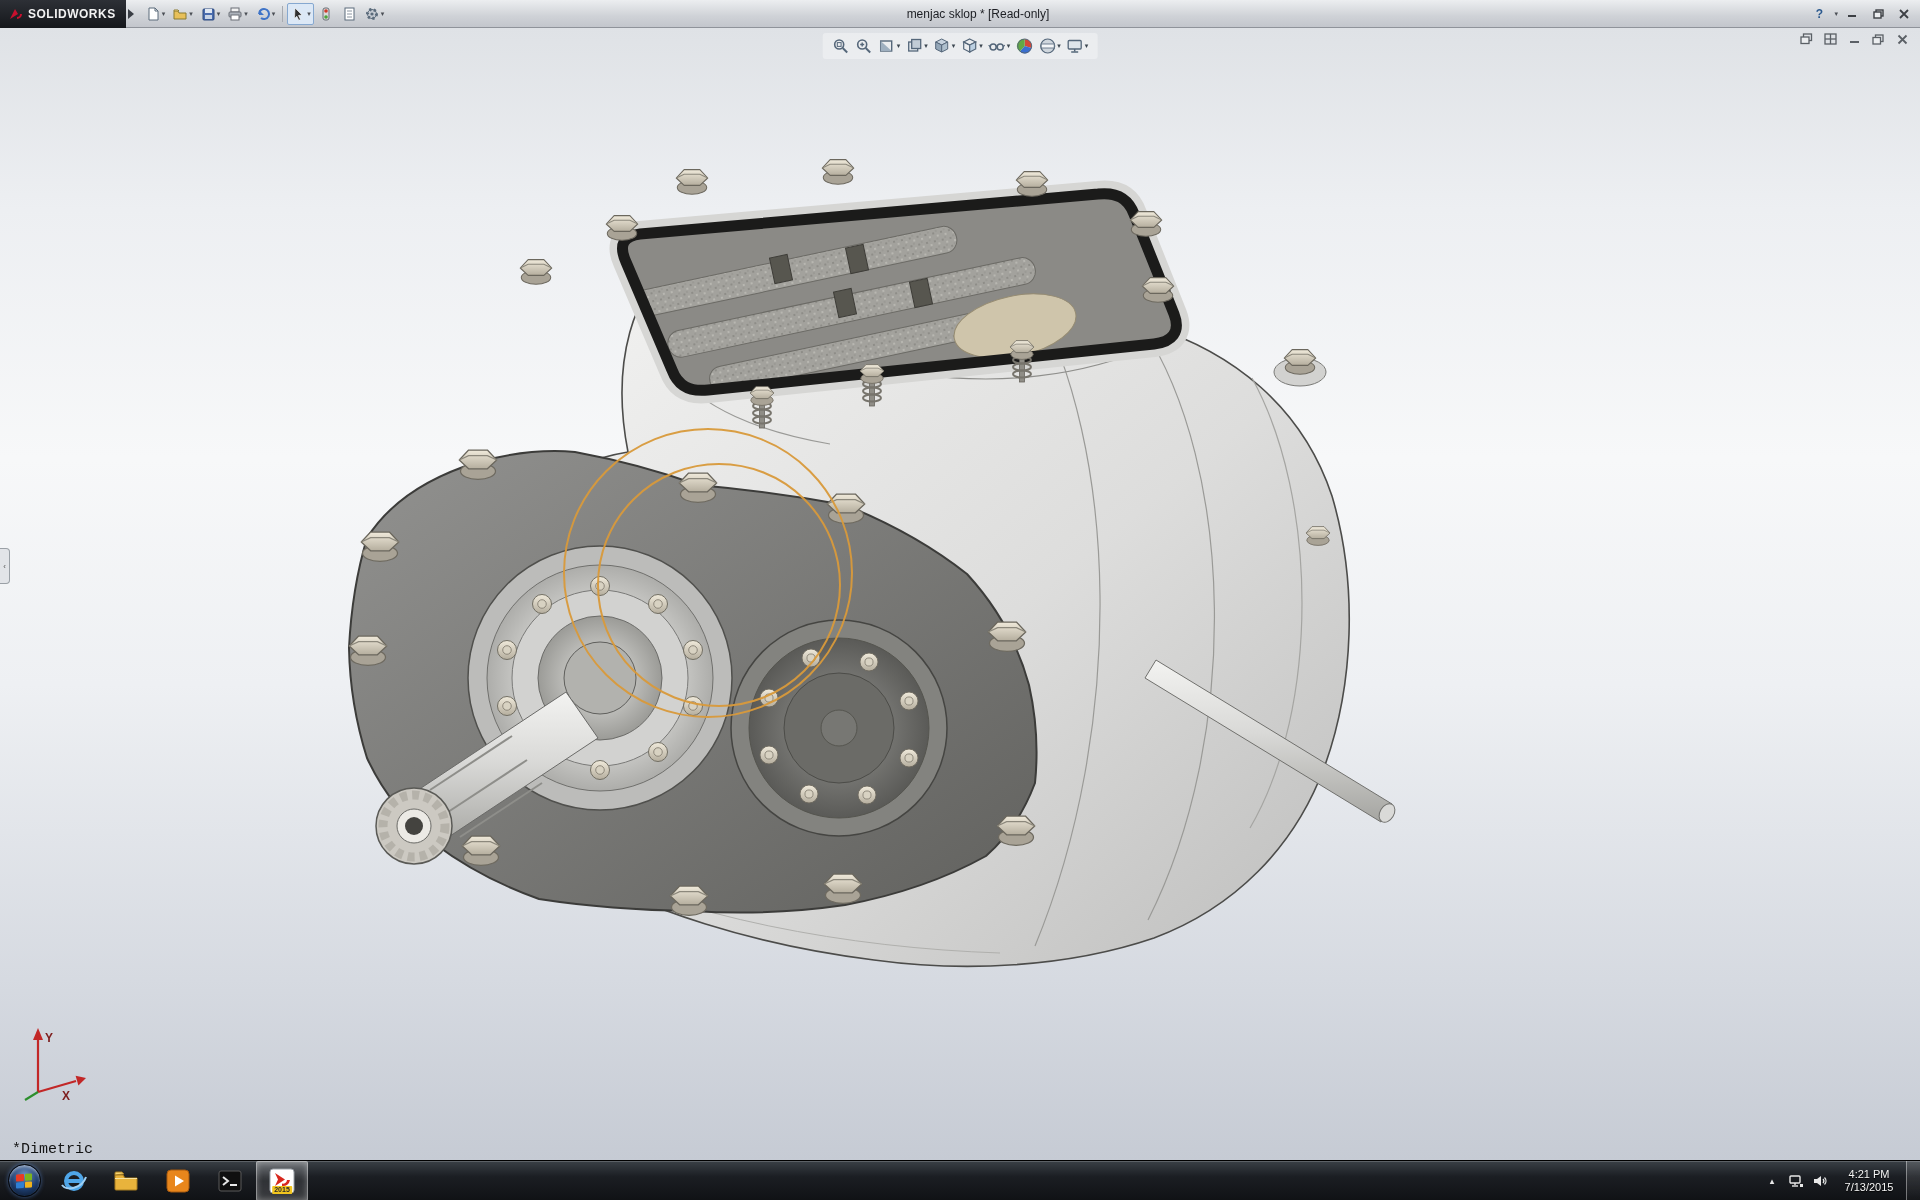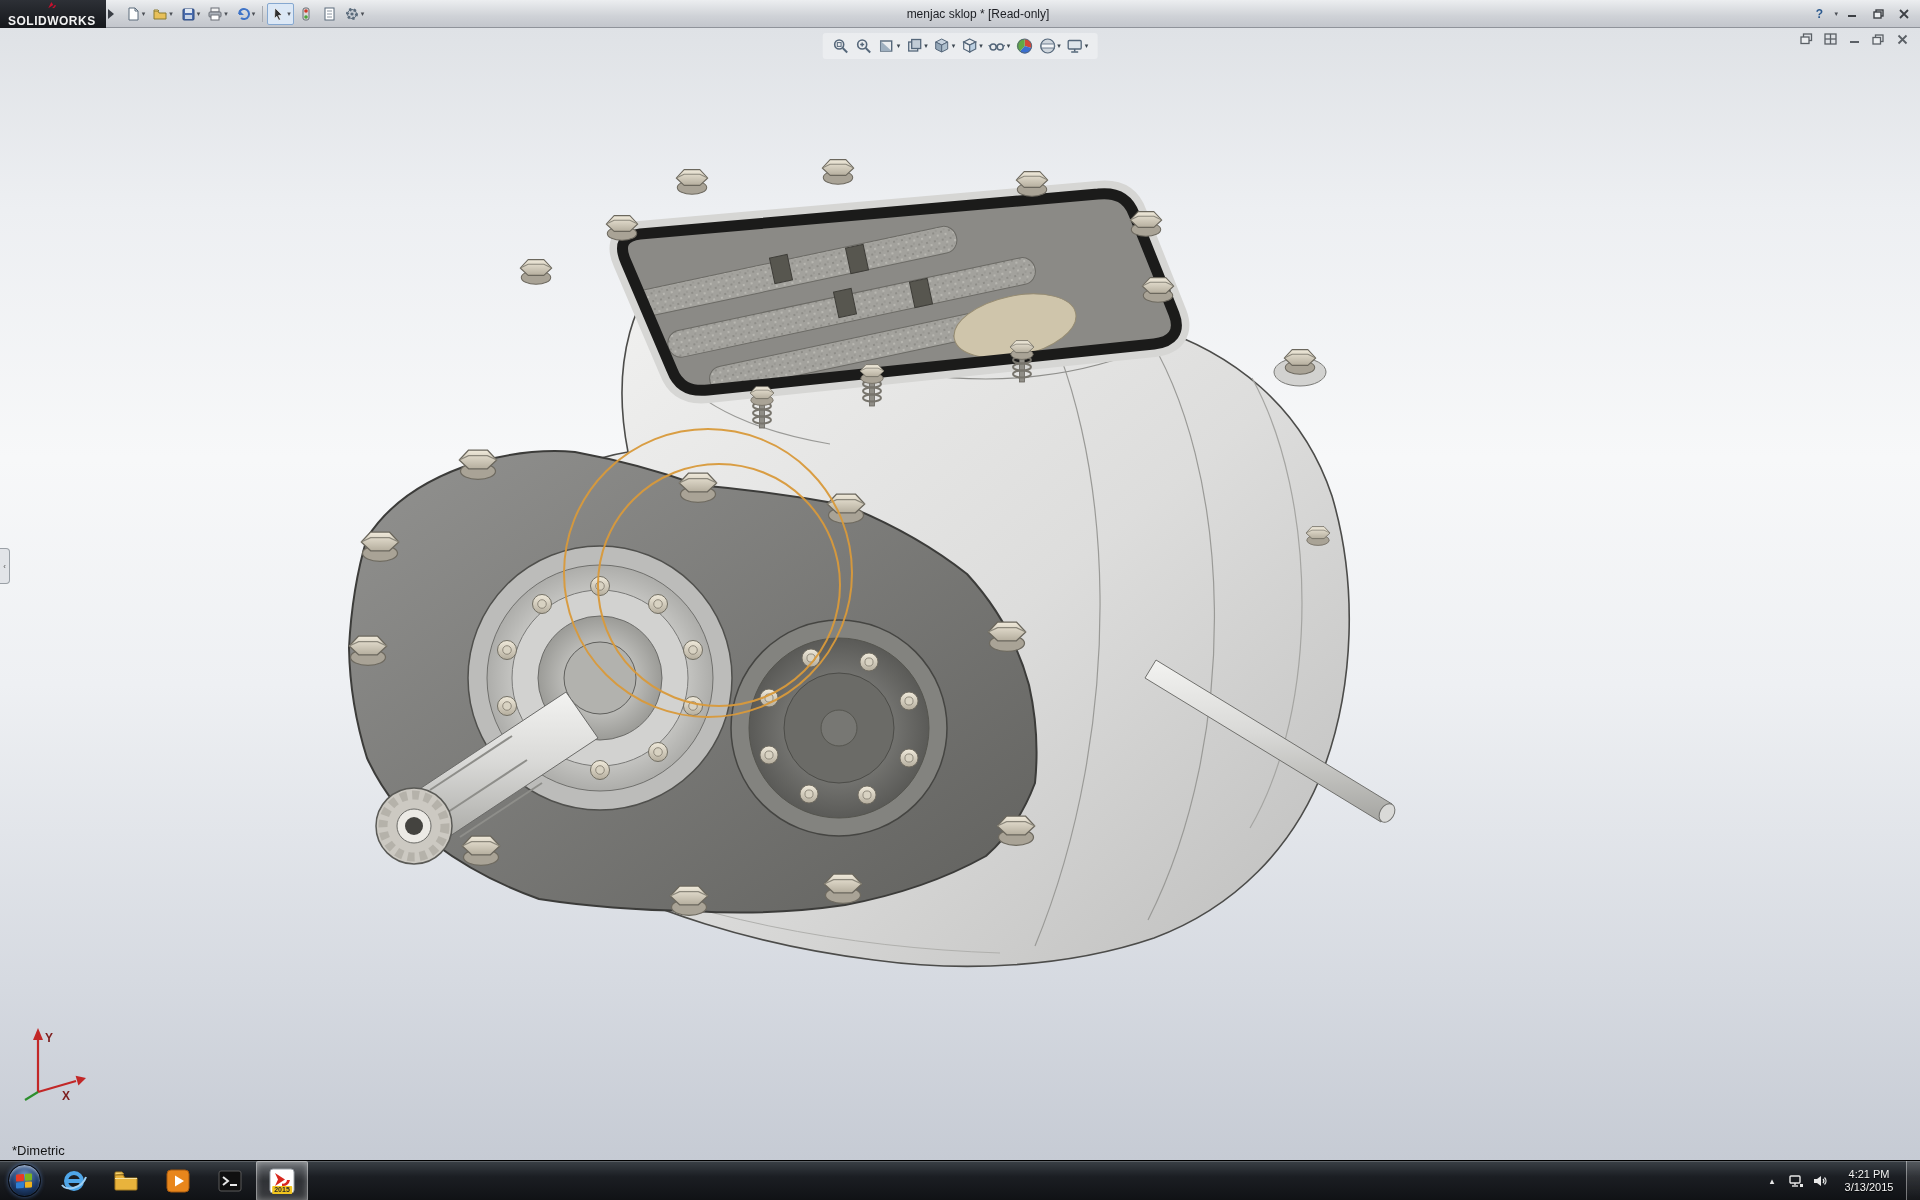--- a/index.html
+++ b/index.html
@@ -4,21 +4,21 @@
 <style>
   * { margin:0; padding:0; box-sizing:border-box; }
   html,body { width:1920px; height:1200px; overflow:hidden; font-family:"Liberation Sans", sans-serif; cursor:default; }
   .screen { position:relative; width:1920px; height:1200px; background:#000; }
 
   
   .titlebar { position:absolute; top:0; left:0; width:100%; height:28px;
     background:linear-gradient(#eceef0,#cfd2d7 60%,#c3c6cc); border-bottom:1px solid #8f939a;
     display:flex; align-items:center; }
   .brand { height:28px; background:linear-gradient(#2d3036,#15171b); display:flex; align-items:center;
-    padding:0 10px 0 8px; gap:4px;flex-direction:column; }
+    padding:0 10px 0 8px; gap:4px; }
   .brand-text { color:#f2f2f2; font-size:12px; font-weight:bold; letter-spacing:.5px; }
   .brand-chev { width:0; height:0; border-top:5px solid transparent; border-bottom:5px solid transparent; border-left:6px solid #3a3e45; margin-left:2px; }
   .tb-tools { display:flex; align-items:center; gap:1px; padding-left:8px; }
   .tb-btn { display:flex; align-items:center; height:22px; padding:0 2px; border:1px solid transparent; border-radius:2px; }
   .tb-btn.active { background:#dce8f6; border-color:#86a8d0; }
   .tb-caret { font-size:7px; color:#4a4e55; margin-left:1px; }
   .tb-sep { width:1px; height:16px; background:#a7aab0; margin:0 3px; }
   .tb-title { position:absolute; left:0; right:0; text-align:center; font-size:12px; color:#1d1f24; pointer-events:none;padding-left:36px; }
   .tb-win { margin-left:auto; display:flex; align-items:center; gap:2px; padding-right:4px; }
   .win-btn { width:24px; height:19px; display:flex; align-items:center; justify-content:center; border:1px solid transparent; border-radius:2px; }
@@ -40,21 +40,21 @@
   .child-controls { position:absolute; top:4px; right:10px; display:flex; gap:8px; align-items:center; }
   .child-btn { display:flex; align-items:center; justify-content:center; width:16px; height:14px; }
 
   
   .left-tab { position:absolute; left:0; top:520px; width:10px; height:36px; background:#e2e4e8;
     border:1px solid #9aa0a6; border-left:none; border-radius:0 4px 4px 0;
     display:flex; align-items:center; justify-content:center; font-size:8px; color:#555; }
 
   
   .triad { position:absolute; left:12px; bottom:52px; }
-  .view-label { position:absolute; left:12px; bottom:2px; font-size:13px; color:#141414; }
+  .view-label { position:absolute; left:12px; bottom:2px; font-size:15px; color:#141414;font-family:Liberation Mono, monospace; }
 
   
   .taskbar { position:absolute; bottom:0; left:0; width:100%; height:40px;
     background:linear-gradient(#3a4046,#1b1e23 40%,#101215); border-top:1px solid #000;
     box-shadow:inset 0 1px 0 rgba(255,255,255,.18); display:flex; align-items:center; }
   .start-btn { width:48px; height:40px; display:flex; align-items:center; justify-content:center; }
   .orb { width:33px; height:33px; border-radius:50%; border:1px solid #05080d;
     background:radial-gradient(circle at 50% 32%, #6d8fc0, #1d3c6c 55%, #0a1526 95%);
     box-shadow:inset 0 2px 3px rgba(255,255,255,.5), 0 0 4px rgba(90,140,220,.6);
     display:flex; align-items:center; justify-content:center; }
@@ -557,18 +557,18 @@
         </svg>
       </div>
       <div class="tray-btn">
         <svg width="16" height="16" viewBox="0 0 16 16">
           <polygon points="2,6 5,6 9,3 9,13 5,10 2,10" fill="#e8e8e8"></polygon>
           <path d="M11,6 a3,3 0 0 1 0,4 M12.5,4.5 a5,5 0 0 1 0,7" fill="none" stroke="#e8e8e8" stroke-width="1.3"></path>
         </svg>
       </div>
       <div class="clock">
         <div>4:21 PM</div>
-        <div>3/13/2015</div>
+        <div>7/13/2015</div>
       </div>
       <div class="show-desktop"></div>
     </div>
   </footer>
 </div>
 
 </body></html>

